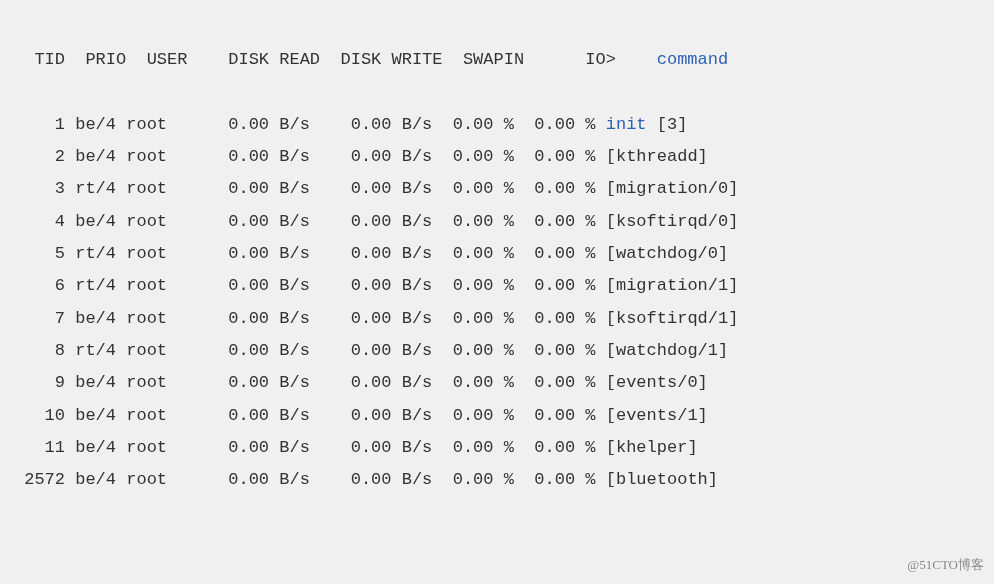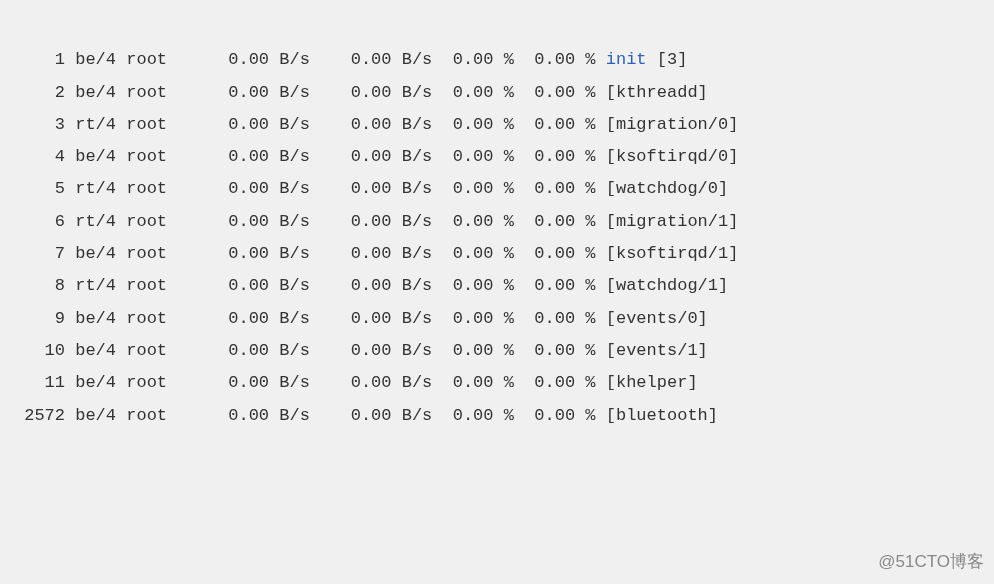--- a/index.html
+++ b/index.html
@@ -22,25 +22,26 @@
     .terminal {
       white-space: pre;
     }
     .hl {
       color: #2c62b6;
     }
     .watermark {
       position: absolute;
       bottom: 6px;
       right: 10px;
-      font-size: 17px;
+      font-size: 13px;
       color: #888888;
-      font-family: Liberation Sans, sans-serif;
+      font-family: Liberation Serif, serif;
     }
   </style>
 </head>
 <body>
 
 <div class="terminal">
+<div><span id="h-tid">  TID</span><span id="h-prio">  PRIO</span><span id="h-user">  USER</span><span id="h-dr">    DISK READ</span><span id="h-dw">  DISK WRITE</span><span id="h-sw">  SWAPIN</span><span id="h-io">      IO&gt;</span>    <span class="hl">command</span></div>
 <div id="rows-container"><div><span>    1</span><span> be/4</span><span> root    </span><span>  0.00 B/s</span><span>    0.00 B/s</span><span>  0.00 %</span><span>  0.00 %</span> <span class="hl">init</span><span> [3]</span></div><div><span>    2</span><span> be/4</span><span> root    </span><span>  0.00 B/s</span><span>    0.00 B/s</span><span>  0.00 %</span><span>  0.00 %</span> <span>[kthreadd]</span></div><div><span>    3</span><span> rt/4</span><span> root    </span><span>  0.00 B/s</span><span>    0.00 B/s</span><span>  0.00 %</span><span>  0.00 %</span> <span>[migration/0]</span></div><div><span>    4</span><span> be/4</span><span> root    </span><span>  0.00 B/s</span><span>    0.00 B/s</span><span>  0.00 %</span><span>  0.00 %</span> <span>[ksoftirqd/0]</span></div><div><span>    5</span><span> rt/4</span><span> root    </span><span>  0.00 B/s</span><span>    0.00 B/s</span><span>  0.00 %</span><span>  0.00 %</span> <span>[watchdog/0]</span></div><div><span>    6</span><span> rt/4</span><span> root    </span><span>  0.00 B/s</span><span>    0.00 B/s</span><span>  0.00 %</span><span>  0.00 %</span> <span>[migration/1]</span></div><div><span>    7</span><span> be/4</span><span> root    </span><span>  0.00 B/s</span><span>    0.00 B/s</span><span>  0.00 %</span><span>  0.00 %</span> <span>[ksoftirqd/1]</span></div><div><span>    8</span><span> rt/4</span><span> root    </span><span>  0.00 B/s</span><span>    0.00 B/s</span><span>  0.00 %</span><span>  0.00 %</span> <span>[watchdog/1]</span></div><div><span>    9</span><span> be/4</span><span> root    </span><span>  0.00 B/s</span><span>    0.00 B/s</span><span>  0.00 %</span><span>  0.00 %</span> <span>[events/0]</span></div><div><span>   10</span><span> be/4</span><span> root    </span><span>  0.00 B/s</span><span>    0.00 B/s</span><span>  0.00 %</span><span>  0.00 %</span> <span>[events/1]</span></div><div><span>   11</span><span> be/4</span><span> root    </span><span>  0.00 B/s</span><span>    0.00 B/s</span><span>  0.00 %</span><span>  0.00 %</span> <span>[khelper]</span></div><div><span> 2572</span><span> be/4</span><span> root    </span><span>  0.00 B/s</span><span>    0.00 B/s</span><span>  0.00 %</span><span>  0.00 %</span> <span>[bluetooth]</span></div></div>
 </div>
 
 <div class="watermark">@51CTO博客</div>
 
 </body></html>

